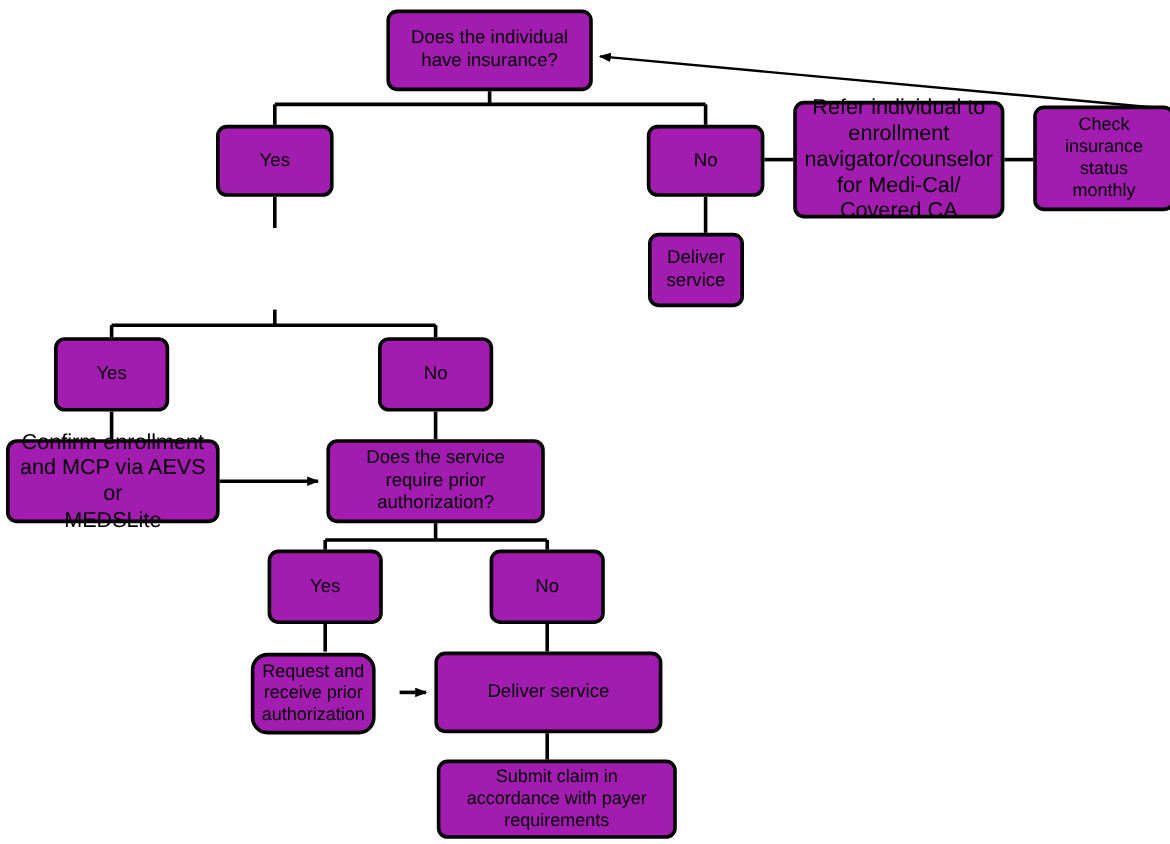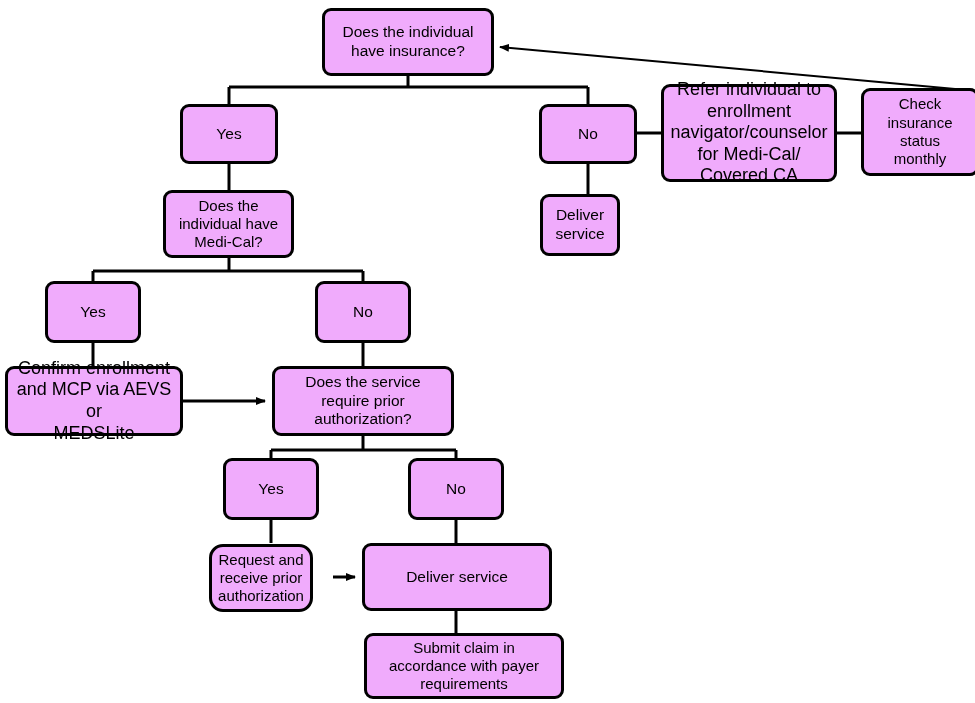--- a/index.html
+++ b/index.html
@@ -19,21 +19,21 @@
     position: absolute;
     left: 0;
     top: 0;
     width: 975px;
     height: 703px;
     pointer-events: none;
   }
   .node {
     position: absolute;
     box-sizing: border-box;
-    background: #f0abfc;
+    background: #a21caf;
     border: 3px solid #000000;
     border-radius: 9px;
     display: flex;
     align-items: center;
     justify-content: center;
     text-align: center;
     color: #000000;
     font-size: 15.5px;
     line-height: 1.22;
     z-index: 2;
@@ -117,23 +117,20 @@
 Covered CA</div>
 
   <div class="node small" style="left:861px;top:88px;width:118px;height:88px;">Check
 insurance
 status
 monthly</div>
 
   <div class="node" style="left:540px;top:194px;width:80px;height:62px;">Deliver
 service</div>
 
-  <div class="node small" style="left:163px;top:190px;width:131px;height:68px;">Does the
-individual have
-Medi-Cal?</div>
 
   <div class="node" style="left:45px;top:281px;width:96px;height:62px;">Yes</div>
 
   <div class="node" style="left:315px;top:281px;width:96px;height:62px;">No</div>
 
   <div class="node tight" style="left:5px;top:366px;width:178px;height:70px;">Confirm enrollment
 and MCP via AEVS or
 MEDSLite</div>
 
   <div class="node" style="left:272px;top:366px;width:182px;height:70px;">Does the service

